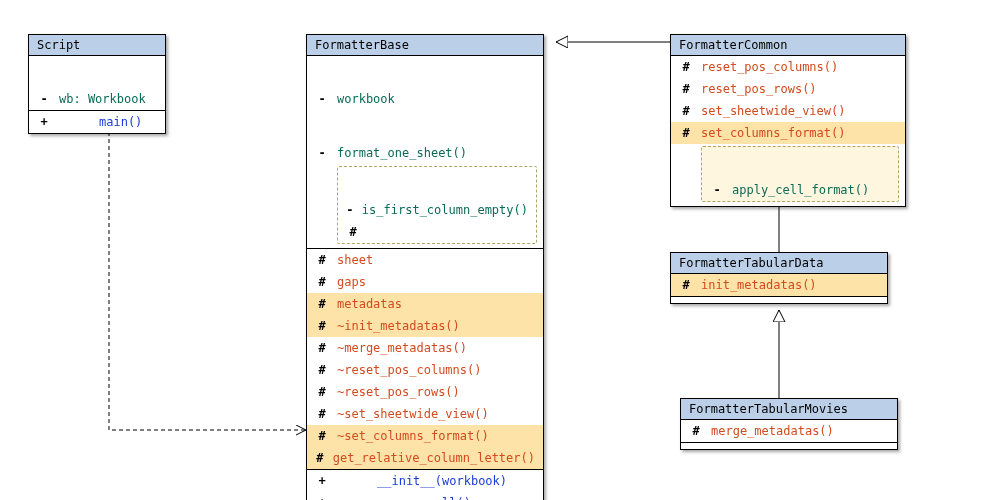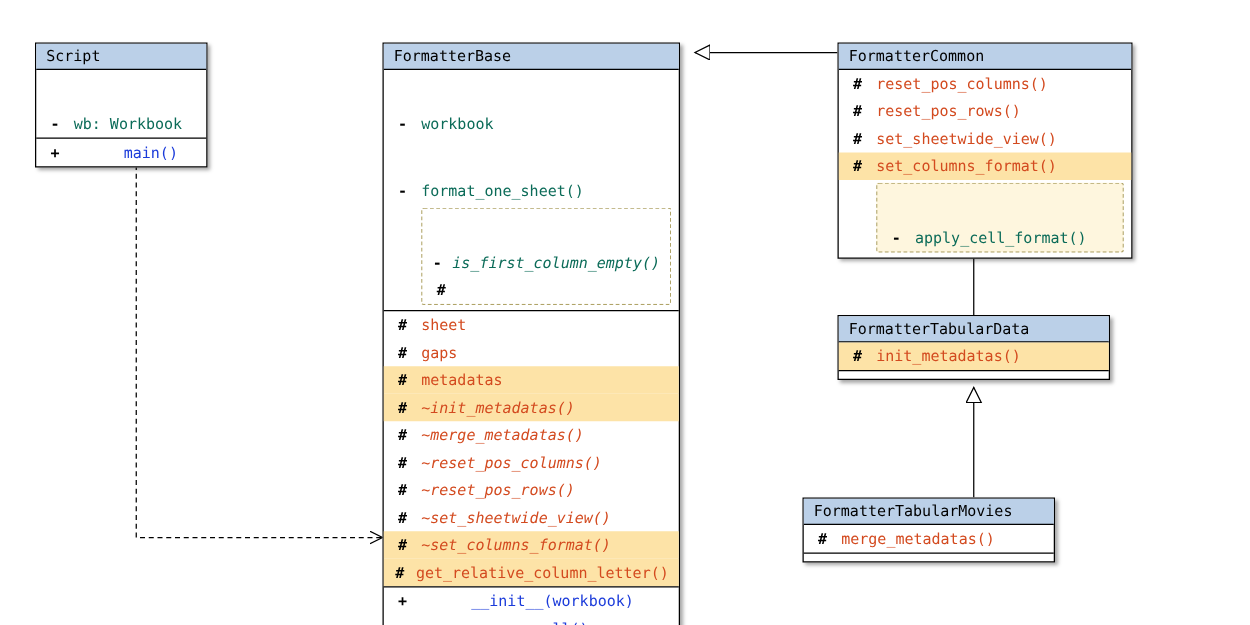--- a/index.html
+++ b/index.html
@@ -46,42 +46,42 @@
   .vis {
     width: 14px;
     text-align: center;
     color: #000;
     font-weight: 700;
   }
   .name { flex: 1; }
   .c-priv { color: #0B6B58; margin-top: 32px; }   
   .c-prot { color: #D34A1F; }   
   .c-pub  { color: #1B3BDA; margin-left: 40px; }   
-  .italic { font-style: italic; }
+  .italic { }
   .hl { background: #FDE3A7; }  
   .inner-group {
     border: 1px dashed #B0A468;
     border-radius: 2px;
     background: #FEF6DE;
     margin: 2px 6px 4px 30px;
     padding: 0;
   }
   .inner-group .member { padding-left: 8px; }
   .inner-group-plain {
     border: 1px dashed #B0A468;
     border-radius: 2px;
     margin: 2px 6px 4px 30px;
     padding: 0;
   }
   
   #box-script { left: 28px; top: 34px; width: 138px; }
   #box-formatterbase { left: 306px; top: 34px; width: 238px; }
   #box-formattercommon { left: 670px; top: 34px; width: 236px; }
   #box-formattertabulardata { left: 670px; top: 252px; width: 218px; }
-  #box-formattertabularmovies { left: 642px; top: 398px; width: 202px; }
+  #box-formattertabularmovies { left: 680px; top: 398px; width: 218px; }
 </style>
 </head>
 <body>
 
 <svg class="connectors">
   <defs>
     <marker id="arrow-open" markerWidth="12" markerHeight="12" refX="10" refY="5" orient="auto">
       <path d="M0,0 L10,5 L0,10" fill="none" stroke="#000" stroke-width="1"></path>
     </marker>
     <marker id="arrow-closed" markerWidth="14" markerHeight="14" refX="12" refY="6" orient="auto">

